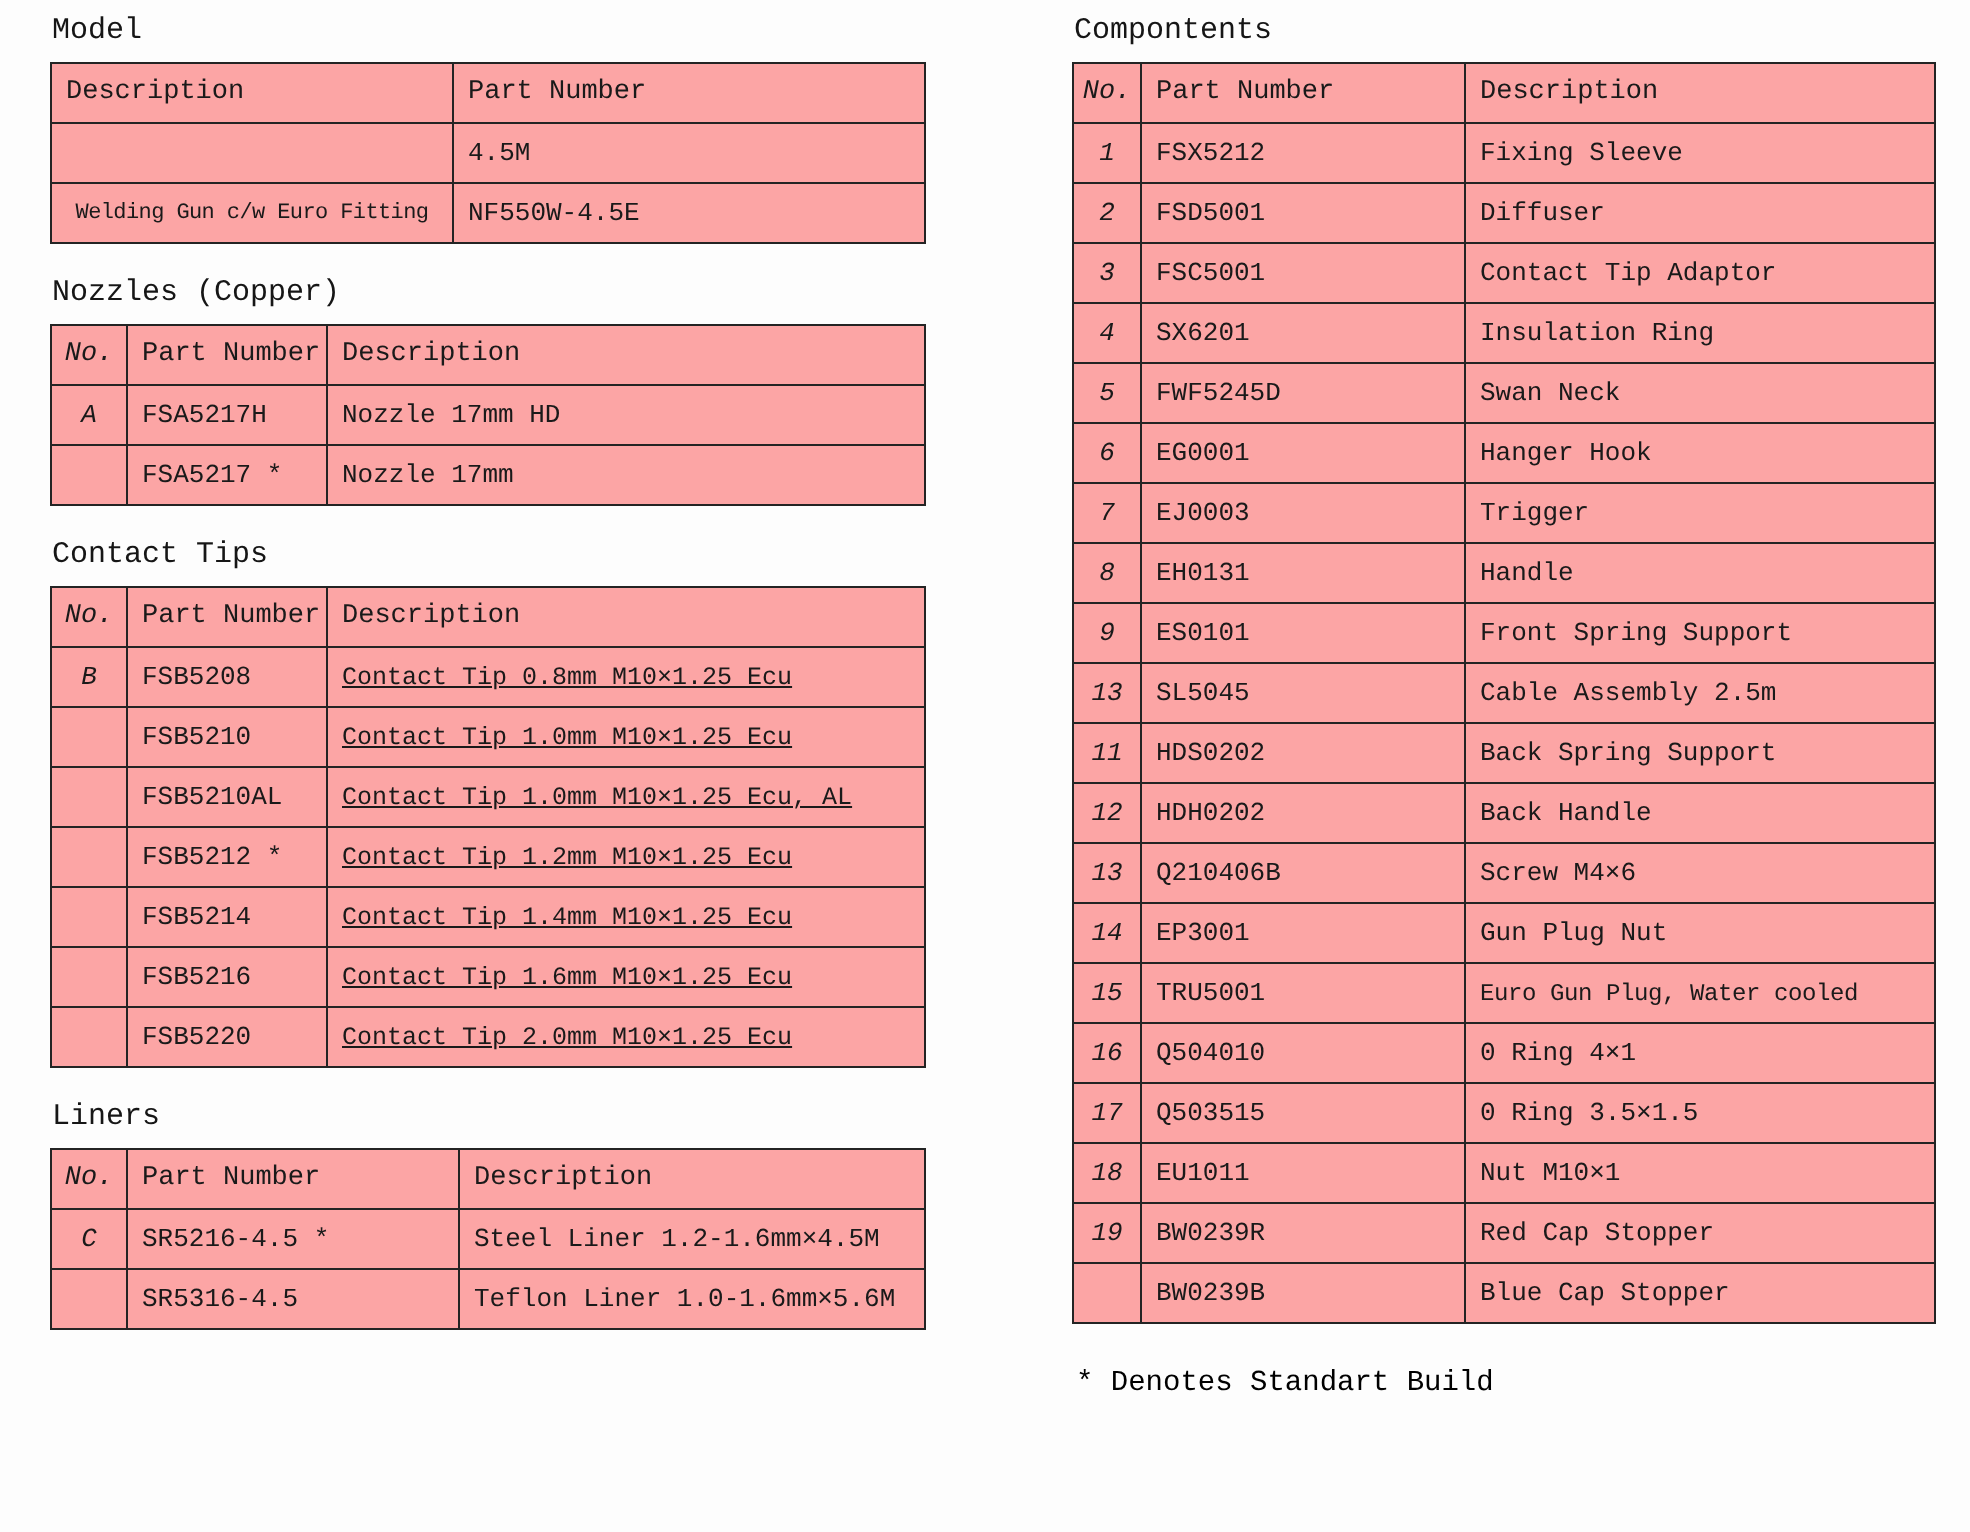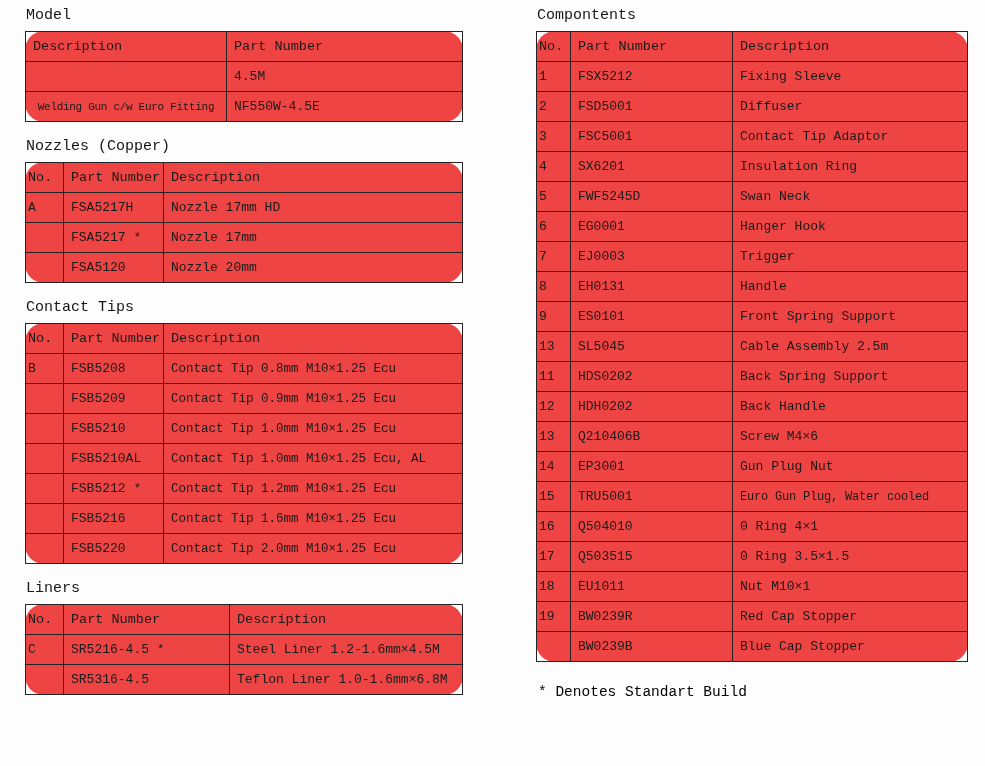--- a/index.html
+++ b/index.html
@@ -11,36 +11,35 @@
   .page { position:relative; width:985px; height:766px; background:#fdfdfd; overflow:hidden; }
   .col-left  { position:absolute; left:25px;  top:7px; width:437px; }
   .col-right { position:absolute; left:536px; top:7px; width:431px; }
   .section { margin:0 0 16px 0; }
   .tbl-title {
     font-size:15px; line-height:18px; margin:0 0 6px 1px;
     white-space:nowrap; color:#161616;
   }
   table.grid {
     border-collapse:collapse; table-layout:fixed; width:100%;
-    background:#ef4444;
-    border-radius:19px;
+    background:#fca5a5;
   }
   .grid col { }
   .grid th, .grid td {
     border:1px solid #242424;
     height:29px; padding:0 7px;
     font-size:13px; font-weight:normal; text-align:left;
     white-space:nowrap; overflow:hidden;
     color:#1a1a1a;
   }
   .grid th { font-size:13.5px; }
-  .grid td.col-no, .grid th.col-no { text-align:left; padding:0 2px; }
+  .grid td.col-no, .grid th.col-no { text-align:center; padding:0 2px;font-style:italic; }
   
   .t-model tbody td:nth-child(1) { font-size:11px; letter-spacing:-0.3px;text-align:center; }
-  .t-contact tbody td:nth-child(3) { font-size:12.5px; }
+  .t-contact tbody td:nth-child(3) { font-size:12.5px;text-decoration:underline; }
   .t-components tbody tr:nth-child(15) td:nth-child(3) { font-size:12px; letter-spacing:-0.2px; }
   .footnote {
     margin-top:22px; padding-left:2px;
     font-size:14.5px; white-space:nowrap; color:#000000;
   }
 </style>
 </head>
 <body>
 
 <div class="page">
@@ -92,25 +91,20 @@
             <tr>
               <td class="col-no">A</td>
               <td>FSA5217H</td>
               <td>Nozzle 17mm HD</td>
             </tr>
             <tr>
               <td class="col-no"></td>
               <td>FSA5217 *</td>
               <td>Nozzle 17mm</td>
             </tr>
-            <tr>
-              <td class="col-no"></td>
-              <td>FSA5120</td>
-              <td>Nozzle 20mm</td>
-            </tr>
           </tbody>
         </table>
     </section>
 
     <section class="section">
       <div class="tbl-title">Contact Tips</div>
       <table class="grid t-contact">
           <colgroup>
             <col style="width: 38px;">
             <col style="width: 100px;">
@@ -124,37 +118,37 @@
             </tr>
           </thead>
           <tbody>
             <tr>
               <td class="col-no">B</td>
               <td>FSB5208</td>
               <td>Contact Tip 0.8mm M10×1.25 Ecu</td>
             </tr>
             <tr>
               <td class="col-no"></td>
-              <td>FSB5209</td>
-              <td>Contact Tip 0.9mm M10×1.25 Ecu</td>
-            </tr>
-            <tr>
-              <td class="col-no"></td>
               <td>FSB5210</td>
               <td>Contact Tip 1.0mm M10×1.25 Ecu</td>
             </tr>
             <tr>
               <td class="col-no"></td>
               <td>FSB5210AL</td>
               <td>Contact Tip 1.0mm M10×1.25 Ecu, AL</td>
             </tr>
             <tr>
               <td class="col-no"></td>
               <td>FSB5212 *</td>
               <td>Contact Tip 1.2mm M10×1.25 Ecu</td>
+            </tr>
+            <tr>
+              <td class="col-no"></td>
+              <td>FSB5214</td>
+              <td>Contact Tip 1.4mm M10×1.25 Ecu</td>
             </tr>
             <tr>
               <td class="col-no"></td>
               <td>FSB5216</td>
               <td>Contact Tip 1.6mm M10×1.25 Ecu</td>
             </tr>
             <tr>
               <td class="col-no"></td>
               <td>FSB5220</td>
               <td>Contact Tip 2.0mm M10×1.25 Ecu</td>
@@ -180,21 +174,21 @@
           </thead>
           <tbody>
             <tr>
               <td class="col-no">C</td>
               <td>SR5216-4.5 *</td>
               <td>Steel Liner 1.2-1.6mm×4.5M</td>
             </tr>
             <tr>
               <td class="col-no"></td>
               <td>SR5316-4.5</td>
-              <td>Teflon Liner 1.0-1.6mm×6.8M</td>
+              <td>Teflon Liner 1.0-1.6mm×5.6M</td>
             </tr>
           </tbody>
         </table>
     </section>
 
   </div>
 
   <div class="col-right">
 
     <section class="section">

